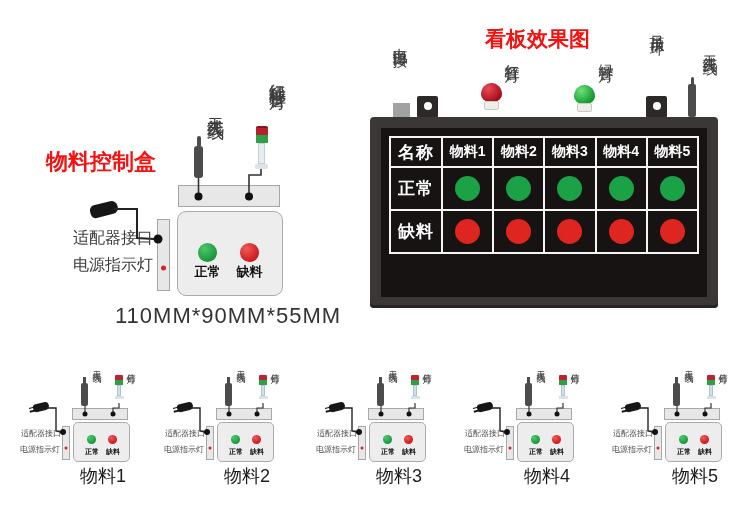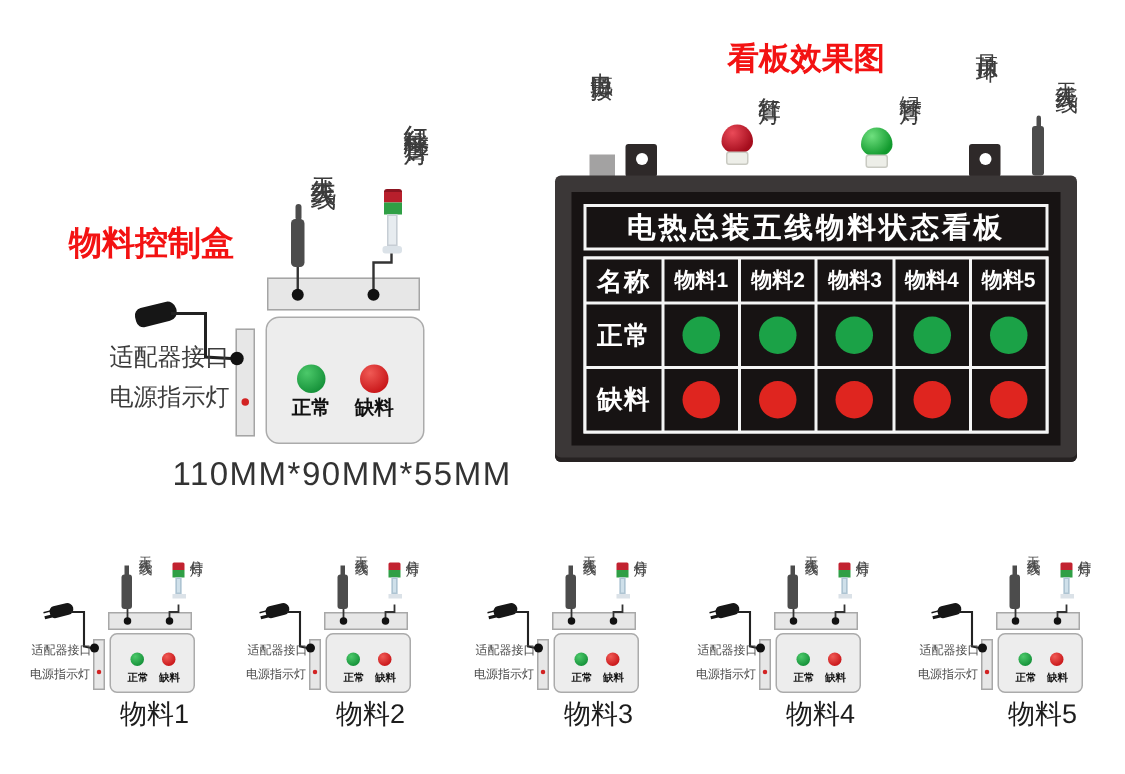--- a/index.html
+++ b/index.html
@@ -143,21 +143,20 @@
   <div class="bulb" style="left:574px; top:85px;">
     <div class="dome green"></div>
     <div class="base"></div>
   </div>
 
   <div class="antenna" style="left:688px; top:84px; width:8px; height:33px; border-radius:2px;"></div>
   <div class="antenna" style="left:690.5px; top:77px; width:3px; height:8px;"></div>
 
   <div id="board-frame">
     <div id="board-panel">
-      <div id="board-title">电热总装五线物料状态看板</div>
       <div id="board-grid">
         <div class="bcell brow" style="grid-column:1; grid-row:1;">名称</div>
         <div class="bcell brow" style="grid-column:1; grid-row:2;">正常</div>
         <div class="bcell brow" style="grid-column:1; grid-row:3;">缺料</div>
       <div class="bcell bhead" style="grid-area: 1 / 2;">物料1</div>
           <div class="bcell" style="grid-area: 2 / 2;">
             <div class="bdot green"></div>
           </div>
           <div class="bcell" style="grid-area: 3 / 2;">
             <div class="bdot red"></div>

